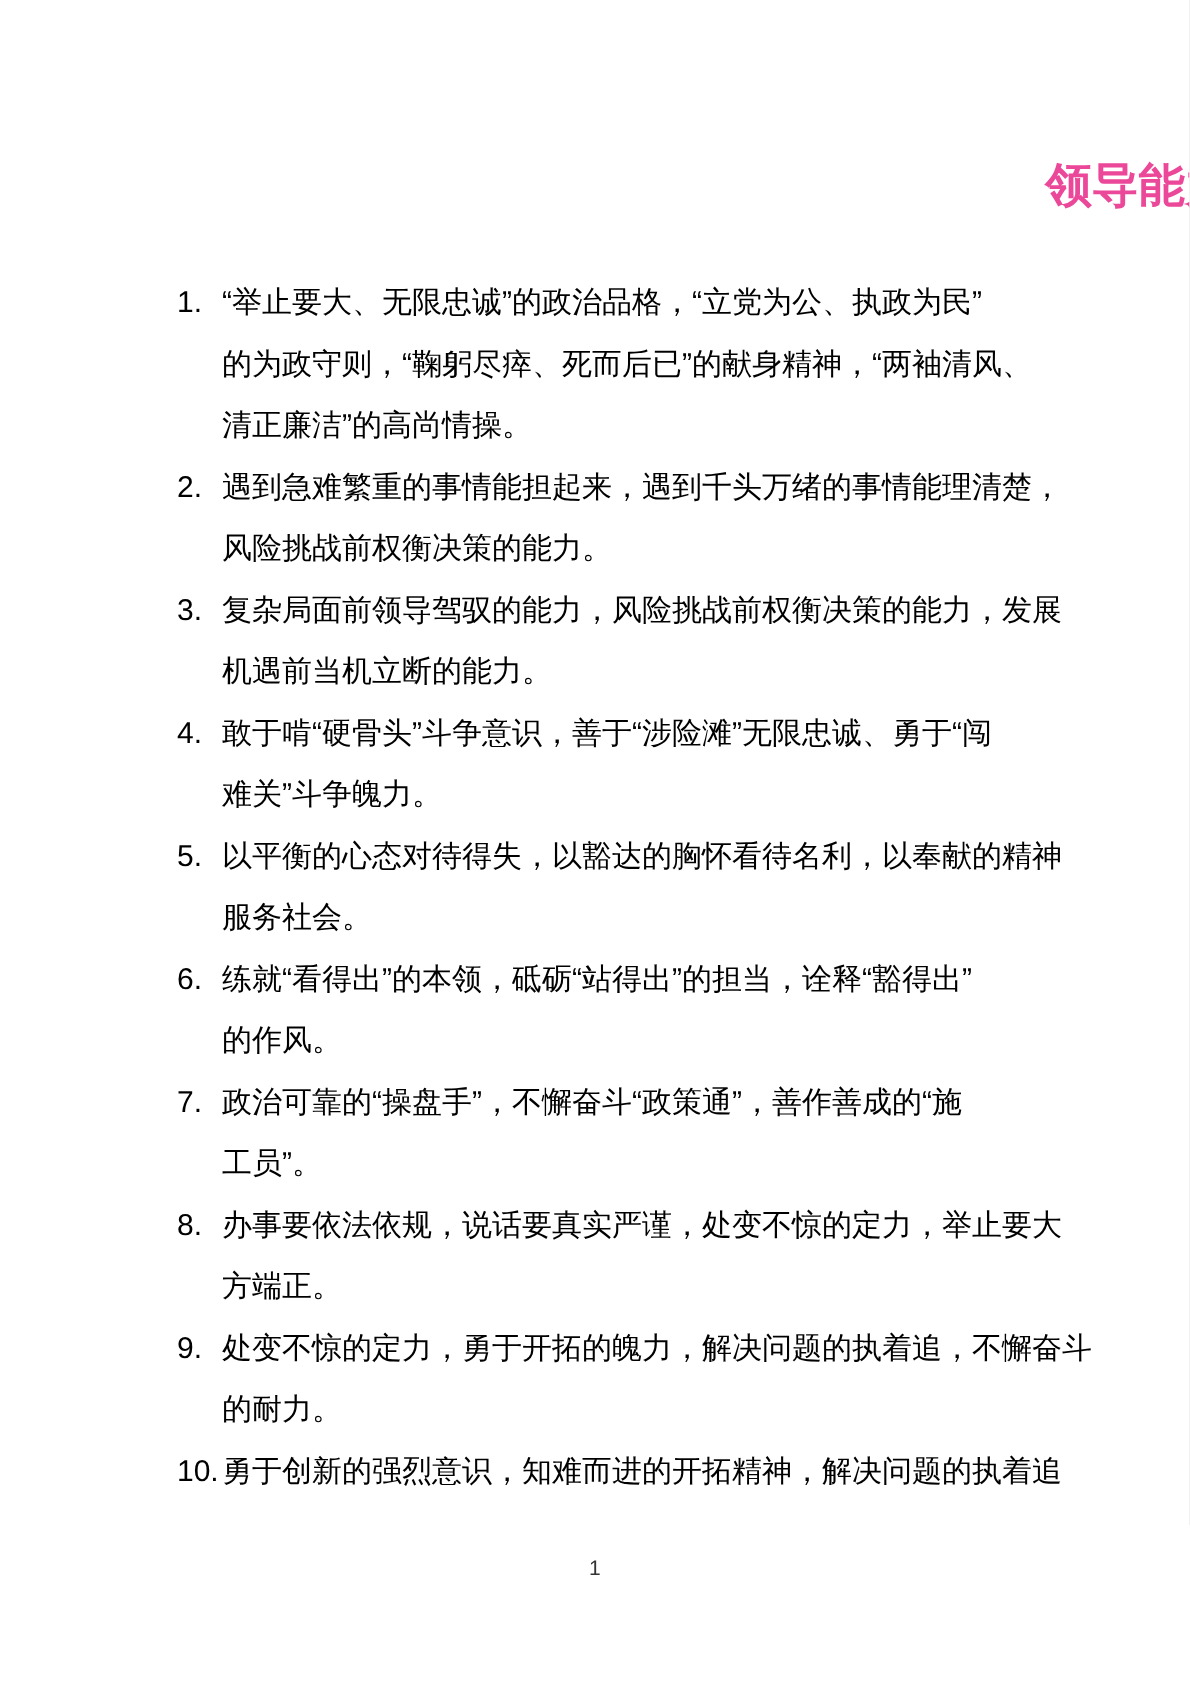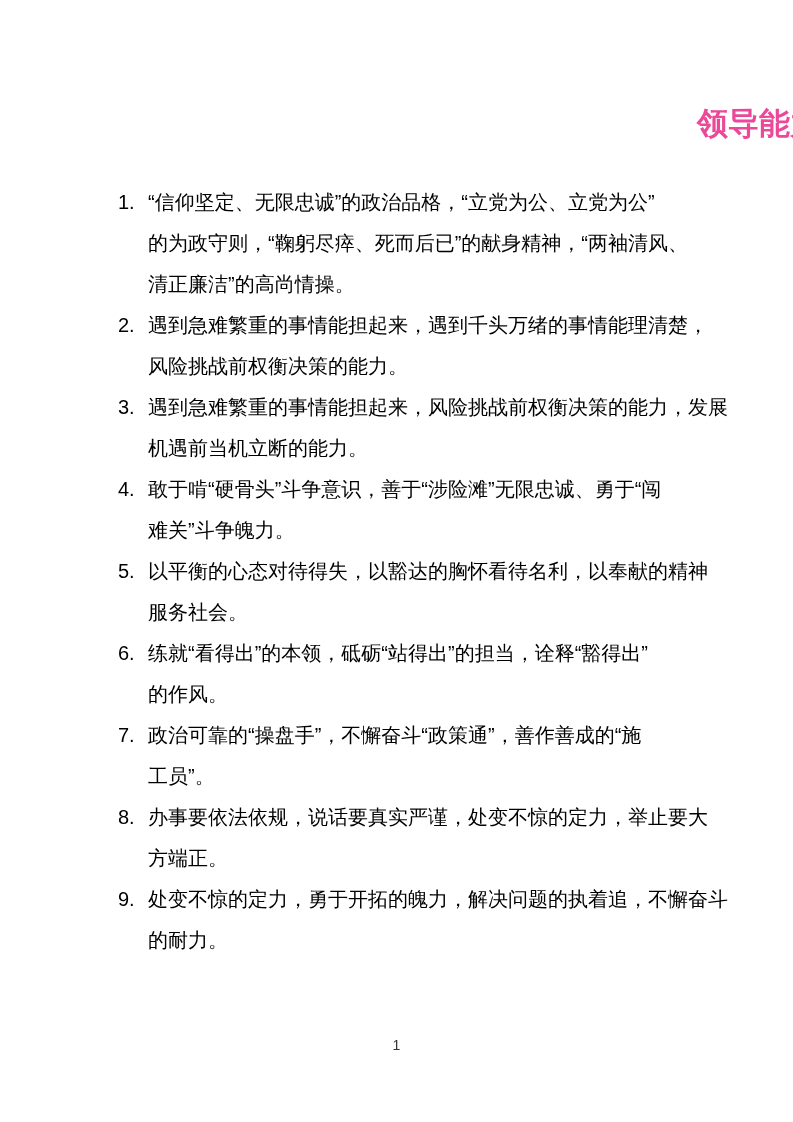--- a/index.html
+++ b/index.html
@@ -57,32 +57,32 @@
 </style>
 </head>
 <body>
 
 <div class="page">
   <h1 class="doc-title">领导能力</h1>
 
   <div class="numbered-list">
       <div class="item">
         <span class="num">1.</span>
-        <div class="txt">“信仰坚定、无限忠诚”的政治品格，“立党为公、立党为公”
+        <div class="txt">“举止要大、无限忠诚”的政治品格，“立党为公、执政为民”
 的为政守则，“鞠躬尽瘁、死而后已”的献身精神，“两袖清风、
 清正廉洁”的高尚情操。</div>
       </div>
       <div class="item">
         <span class="num">2.</span>
         <div class="txt">遇到急难繁重的事情能担起来，遇到千头万绪的事情能理清楚，
 风险挑战前权衡决策的能力。</div>
       </div>
       <div class="item">
         <span class="num">3.</span>
-        <div class="txt">遇到急难繁重的事情能担起来，风险挑战前权衡决策的能力，发展
+        <div class="txt">复杂局面前领导驾驭的能力，风险挑战前权衡决策的能力，发展
 机遇前当机立断的能力。</div>
       </div>
       <div class="item">
         <span class="num">4.</span>
         <div class="txt">敢于啃“硬骨头”斗争意识，善于“涉险滩”无限忠诚、勇于“闯
 难关”斗争魄力。</div>
       </div>
       <div class="item">
         <span class="num">5.</span>
         <div class="txt">以平衡的心态对待得失，以豁达的胸怀看待名利，以奉献的精神
@@ -101,16 +101,20 @@
       <div class="item">
         <span class="num">8.</span>
         <div class="txt">办事要依法依规，说话要真实严谨，处变不惊的定力，举止要大
 方端正。</div>
       </div>
       <div class="item">
         <span class="num">9.</span>
         <div class="txt">处变不惊的定力，勇于开拓的魄力，解决问题的执着追，不懈奋斗
 的耐力。</div>
       </div>
+      <div class="item">
+        <span class="num">10.</span>
+        <div class="txt">勇于创新的强烈意识，知难而进的开拓精神，解决问题的执着追</div>
+      </div>
     </div>
 
   <div class="page-number">1</div>
 </div>
 
 </body></html>

